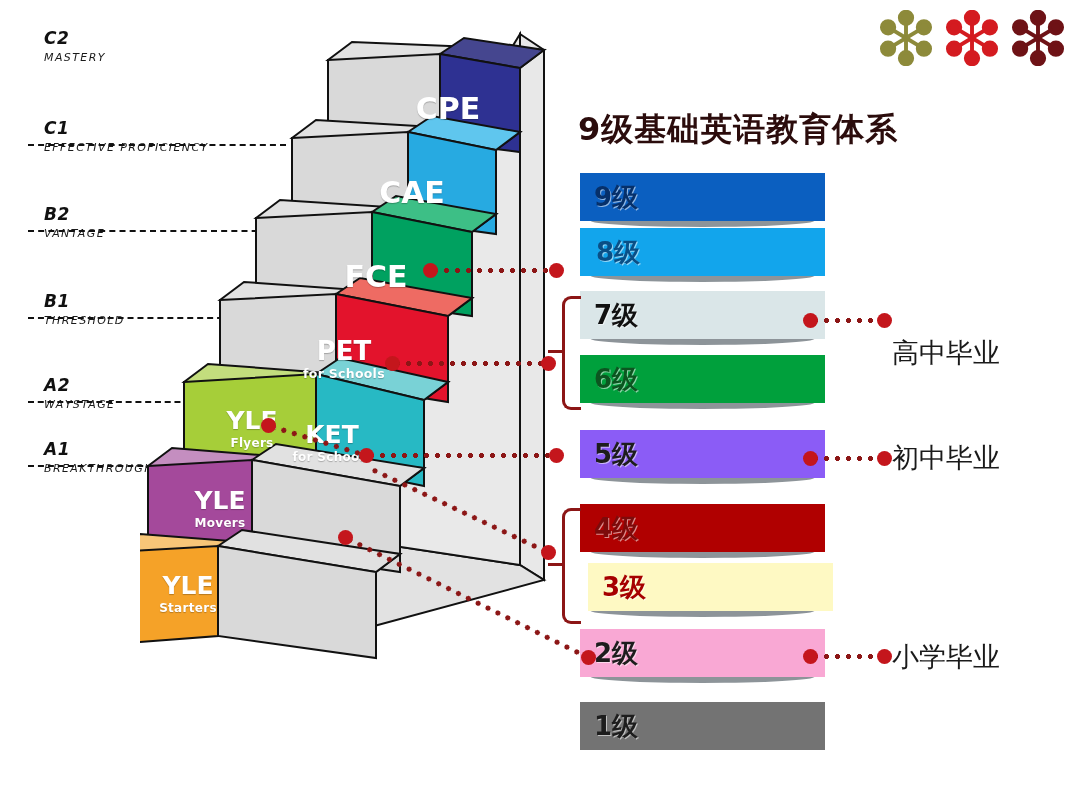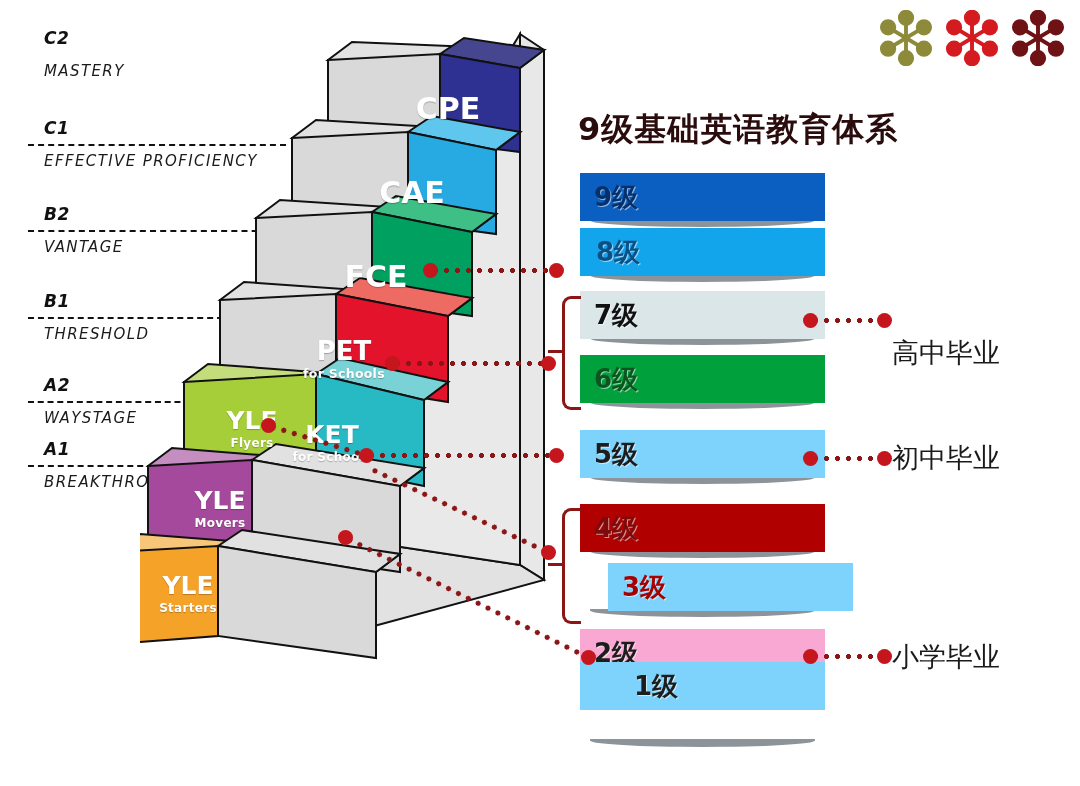--- a/index.html
+++ b/index.html
@@ -10,22 +10,22 @@
   }
   #stage{position:absolute;left:0;top:0;width:1080px;height:786px;}
 
   
   .cefr{position:absolute;left:44px;white-space:nowrap;font-style:italic;}
   .cefr .code{
     font-weight:bold;font-size:17px;color:#111;letter-spacing:.5px;
     font-family:"DejaVu Sans",sans-serif;line-height:1.05;
   }
   .cefr .name{
-    font-size:15px;color:#1a1a1a;letter-spacing:1.4px;
-    font-family:"DejaVu Sans",sans-serif;margin-top:14px;
+    font-size:11px;color:#1a1a1a;letter-spacing:1.4px;
+    font-family:"DejaVu Sans",sans-serif;margin-top:3px;
   }
   .dashline{
     position:absolute;height:0;border-top:2px dashed #111;
   }
 
   
   #rtitle{
     position:absolute;left:578px;top:108px;width:420px;
     font-family:"DejaVu Sans",sans-serif;
     font-size:32px;font-weight:bold;color:#2b0c0c;
@@ -276,37 +276,37 @@
       </div>
       <div class="lvshadow" style="left: 590px; top: 337px;"></div>
       <div class="lvbar" style="left: 580px; top: 291px; background: rgb(218, 230, 232);">
         <span class="lbl" style="color: rgb(17, 17, 17); text-shadow: rgba(255, 255, 255, 0.55) 1px 1px 0px;">7级</span>
       </div>
       <div class="lvshadow" style="left: 590px; top: 401px;"></div>
       <div class="lvbar" style="left: 580px; top: 355px; background: rgb(0, 160, 60);">
         <span class="lbl" style="color: rgb(12, 85, 32); text-shadow: rgba(255, 255, 255, 0.55) 1px 1px 0px;">6级</span>
       </div>
       <div class="lvshadow" style="left: 590px; top: 476px;"></div>
-      <div class="lvbar" style="left: 580px; top: 430px; background: #7dd3fc;">
+      <div class="lvbar" style="left: 580px; top: 430px; background: #8b5cf6;">
         <span class="lbl" style="color: rgb(29, 29, 29); text-shadow: rgba(255, 255, 255, 0.55) 1px 1px 0px;">5级</span>
       </div>
       <div class="lvshadow" style="left: 590px; top: 550px;"></div>
       <div class="lvbar" style="left: 580px; top: 504px; background: rgb(176, 0, 0);">
         <span class="lbl" style="color: rgb(124, 11, 11); text-shadow: rgba(255, 255, 255, 0.55) 1px 1px 0px;">4级</span>
       </div>
       <div class="lvshadow" style="left: 590px; top: 609px;"></div>
-      <div class="lvbar" style="left: 608px; top: 563px; background: #7dd3fc;">
+      <div class="lvbar" style="left: 588px; top: 563px; background: #fef9c3;">
         <span class="lbl" style="color: rgb(166, 0, 0); text-shadow: rgba(255, 255, 255, 0.55) 1px 1px 0px;">3级</span>
       </div>
       <div class="lvshadow" style="left: 590px; top: 675px;"></div>
       <div class="lvbar" style="left: 580px; top: 629px; background: #f9a8d4;">
         <span class="lbl" style="color: rgb(29, 29, 29); text-shadow: rgba(255, 255, 255, 0.55) 1px 1px 0px;">2级</span>
       </div>
       <div class="lvshadow" style="left: 590px; top: 739px;"></div>
-      <div class="lvbar" style="left: 580px; top: 662px; background: #7dd3fc; padding-left: 40px;">
+      <div class="lvbar" style="left: 580px; top: 702px; background: #737373;">
         <span class="lbl" style="color: rgb(29, 29, 29); text-shadow: rgba(255, 255, 255, 0.55) 1px 1px 0px;">1级</span>
       </div>
     </div>
 
   <div id="braces">
       <div class="brace" style="left: 562px; top: 296px; width: 16px; height: 108px;"></div>
       <div class="bracetick" style="left: 548px; top: 350px; width: 16px;"></div>
       <div class="brace" style="left: 562px; top: 508px; width: 16px; height: 110px;"></div>
       <div class="bracetick" style="left: 548px; top: 563px; width: 16px;"></div>
     </div>

